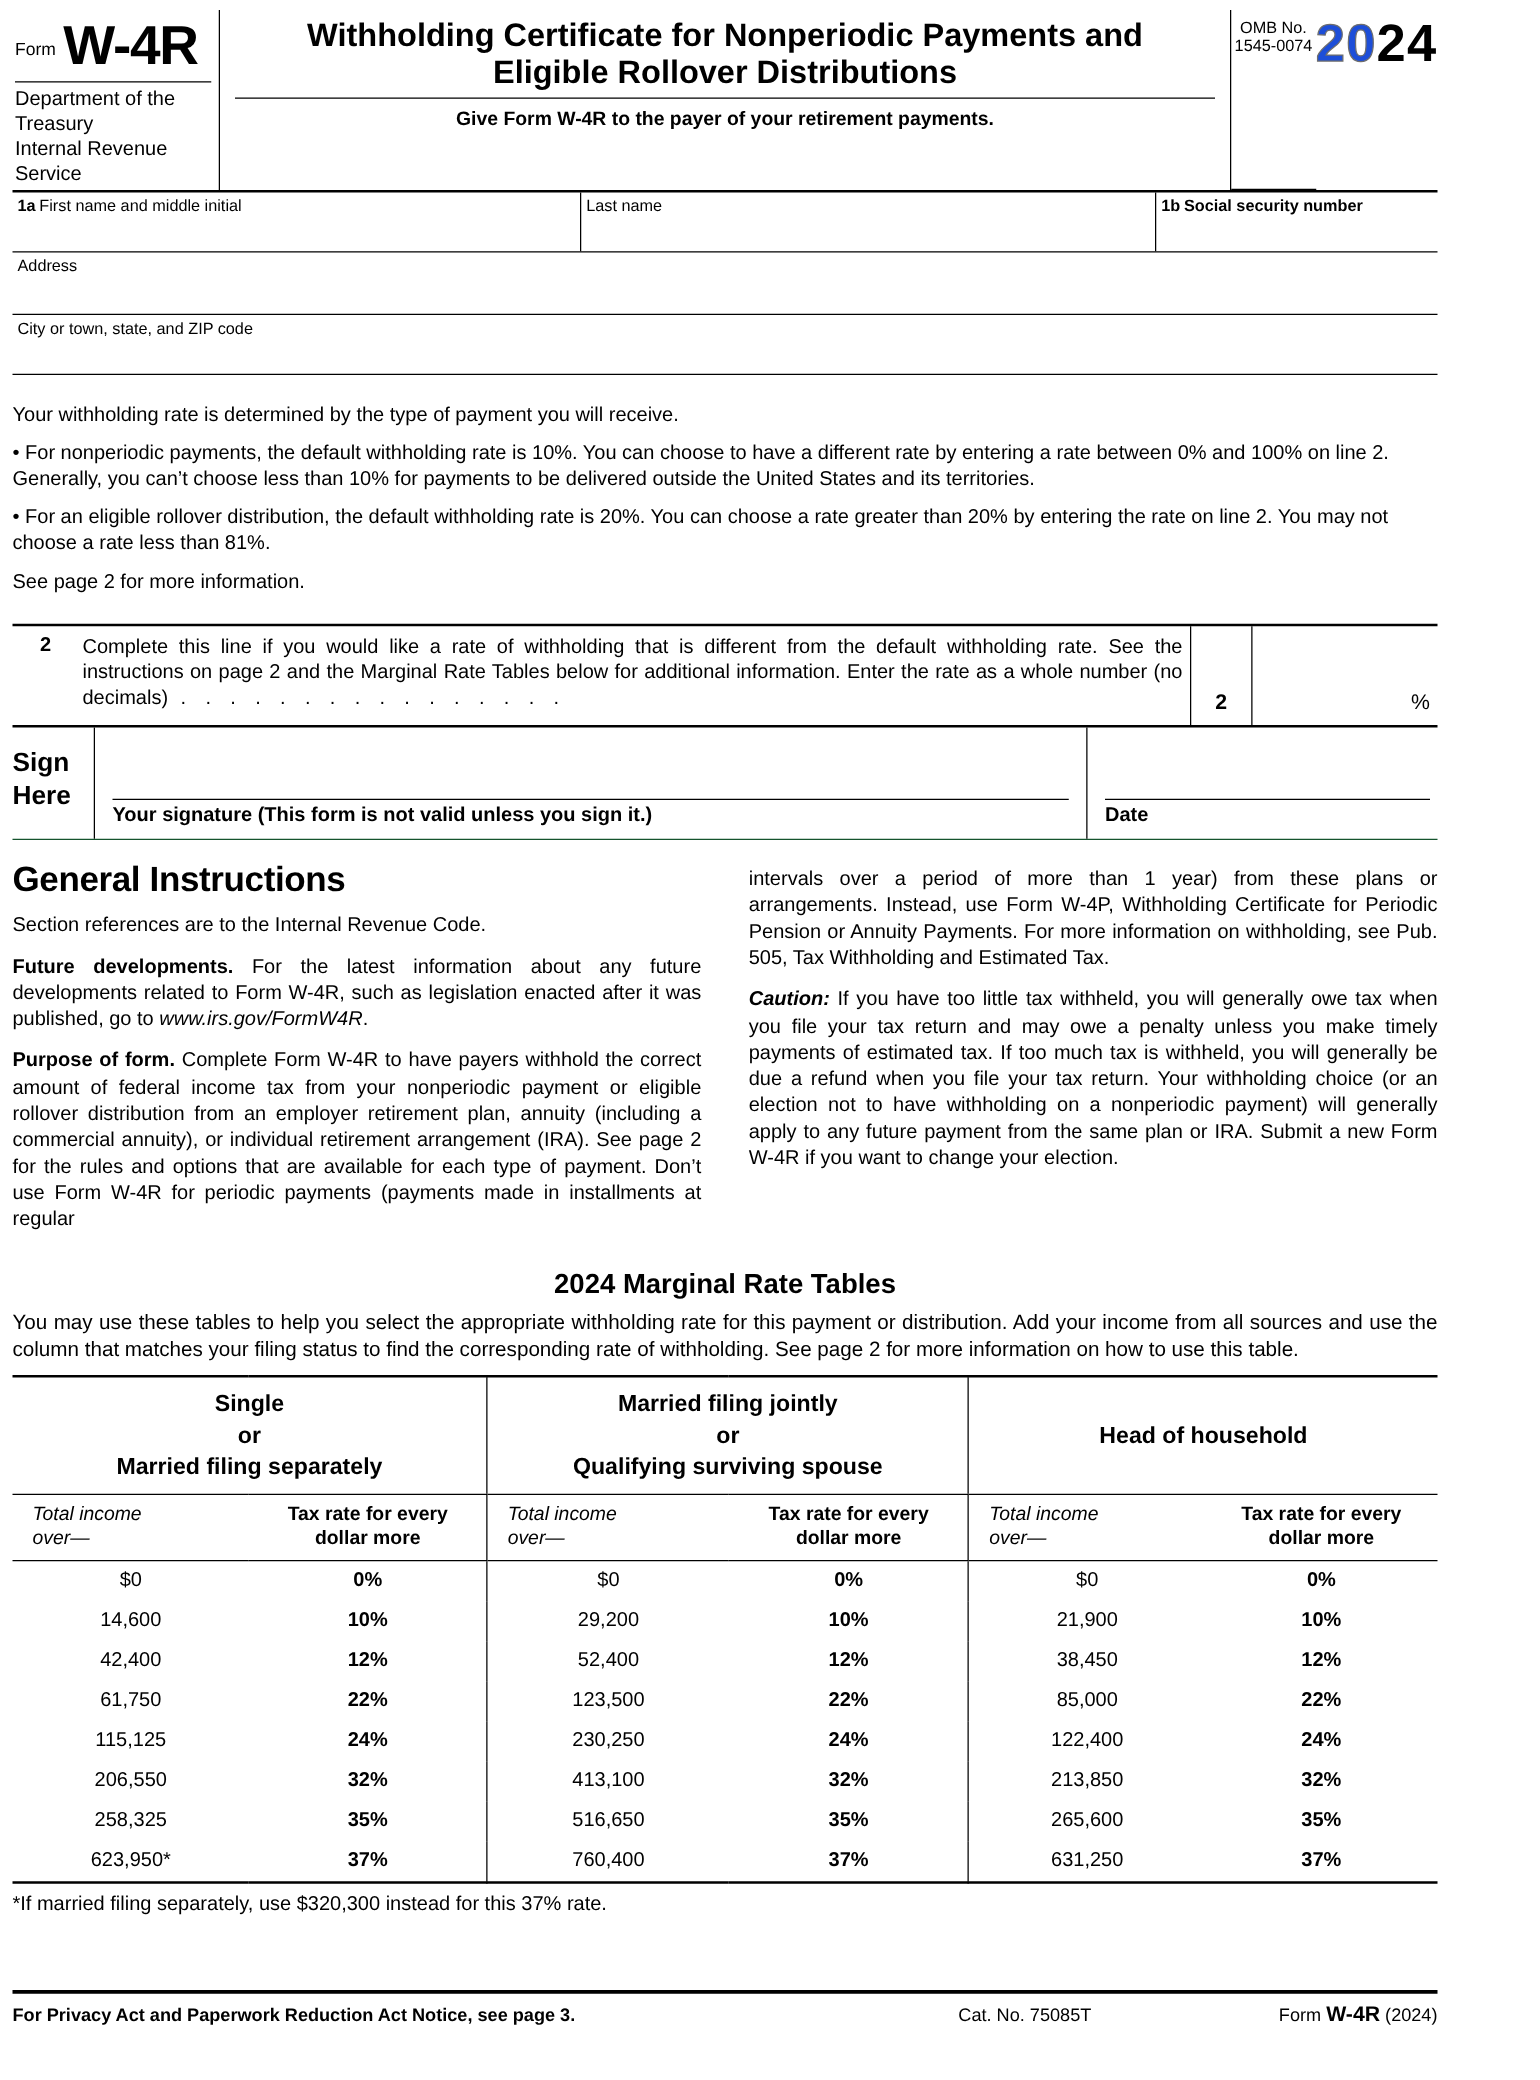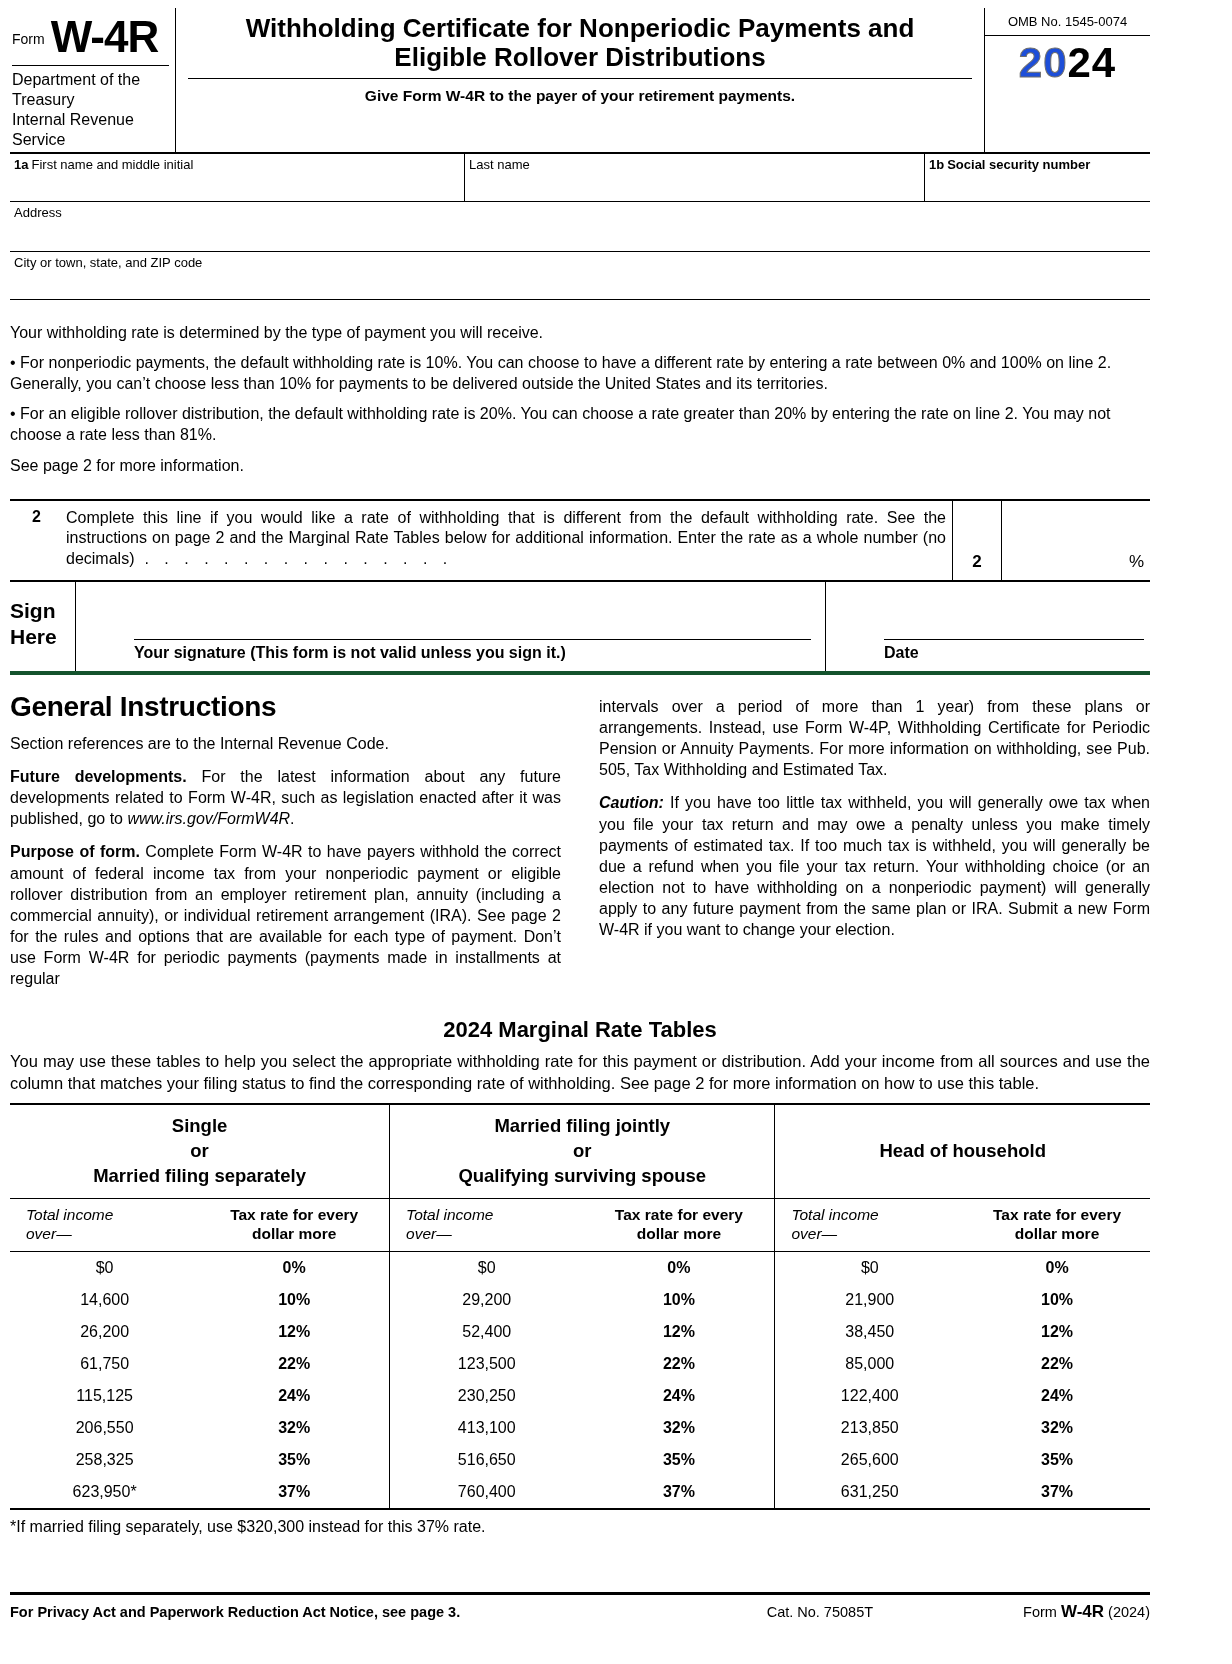--- a/index.html
+++ b/index.html
@@ -18,21 +18,21 @@
   .header { display: flex; border-bottom: 2px solid #000; }
   .h-left { width: 166px; border-right: 1px solid #000; padding: 4px 6px 2px 2px; }
   .h-form-row { display: flex; align-items: center; gap: 6px; }
   .form-word { font-size: 14px; padding-top: 4px; }
   .form-number { font-size: 44px; font-weight: bold; letter-spacing: -1px; }
   .dept { border-top: 1px solid #000; margin-top: 3px; padding-top: 4px; font-size: 16px; line-height: 1.25; }
   .h-center { flex: 1; text-align: center; padding: 6px 12px 4px; }
   .title { font-size: 26px; font-weight: bold; line-height: 1.12; }
   .h-center-rule { border-top: 1px solid #000; margin: 6px 0 8px; }
   .subtitle { font-size: 15.5px; font-weight: bold; }
-  .h-right { width: 166px; border-left: 1px solid #000; display: flex; flex-direction: column; }
+  .h-right { width: 166px; border-left: 1px solid #000; display: flex; flex-direction: row; }
   .omb { font-size: 13px; text-align: center; padding: 6px 2px; border-bottom: 1px solid #000; }
   .year { text-align: center; font-size: 42px; font-weight: bold; padding: 3px 0 1px; letter-spacing: 1px; }
   .y-light { color: #1d4ed8; -webkit-text-stroke: 1px #6e6e6e; }
   .y-bold { color: #000; }
 
   
   .f-row1 { display: flex; border-bottom: 1px solid #000; height: 48px; }
   .f-first { width: 455px; border-right: 1px solid #000; }
   .f-last { width: 460px; border-right: 1px solid #000; }
   .f-ssn { flex: 1; }
@@ -51,21 +51,21 @@
   .l2-num { width: 56px; font-weight: bold; padding: 7px 0 0 22px; }
   .l2-text { flex: 1; padding: 7px 6px 10px 0; line-height: 1.3; text-align: justify; }
   .dots { word-spacing: 11px; margin-left: 10px; white-space: nowrap; }
   .l2-entrybox { width: 50px; border-left: 1px solid #000; border-right: 1px solid #000;
                  display: flex; align-items: flex-end; justify-content: center;
                  font-weight: bold; font-size: 17px; padding-bottom: 8px; }
   .l2-pct { width: 148px; display: flex; align-items: flex-end; justify-content: flex-end;
             font-size: 17px; padding: 0 6px 8px 0; }
 
   
-  .sign { display: flex; border-bottom: 4px solid #14532d; gap: 44px; }
+  .sign { display: flex; border-bottom: 1px solid #14532d; }
   .sign-label { width: 66px; border-right: 1px solid #000; font-size: 21px; font-weight: bold;
                 line-height: 1.25; padding-top: 16px; }
   .sig-col { flex: 1; border-right: 1px solid #000; padding: 0 14px; }
   .sig-space { height: 58px; border-bottom: 1px solid #000; }
   .sig-caption { font-weight: bold; padding: 4px 0 9px; font-size: 16px; }
   .date-col { width: 280px; padding: 0 6px 0 14px; }
   .date-space { height: 58px; border-bottom: 1px solid #000; }
   .date-caption { font-weight: bold; padding: 4px 0 9px; font-size: 16px; }
 
   
@@ -249,21 +249,21 @@
     </tr>
     <tr class="drow">
       <td class="inc">14,600</td>
           <td class="rate">10%</td>
       <td class="inc gsep">29,200</td>
           <td class="rate">10%</td>
       <td class="inc gsep">21,900</td>
           <td class="rate">10%</td>
     </tr>
     <tr class="drow">
-      <td class="inc">26,200</td>
+      <td class="inc">42,400</td>
           <td class="rate">12%</td>
       <td class="inc gsep">52,400</td>
           <td class="rate">12%</td>
       <td class="inc gsep">38,450</td>
           <td class="rate">12%</td>
     </tr>
     <tr class="drow">
       <td class="inc">61,750</td>
           <td class="rate">22%</td>
       <td class="inc gsep">123,500</td>

